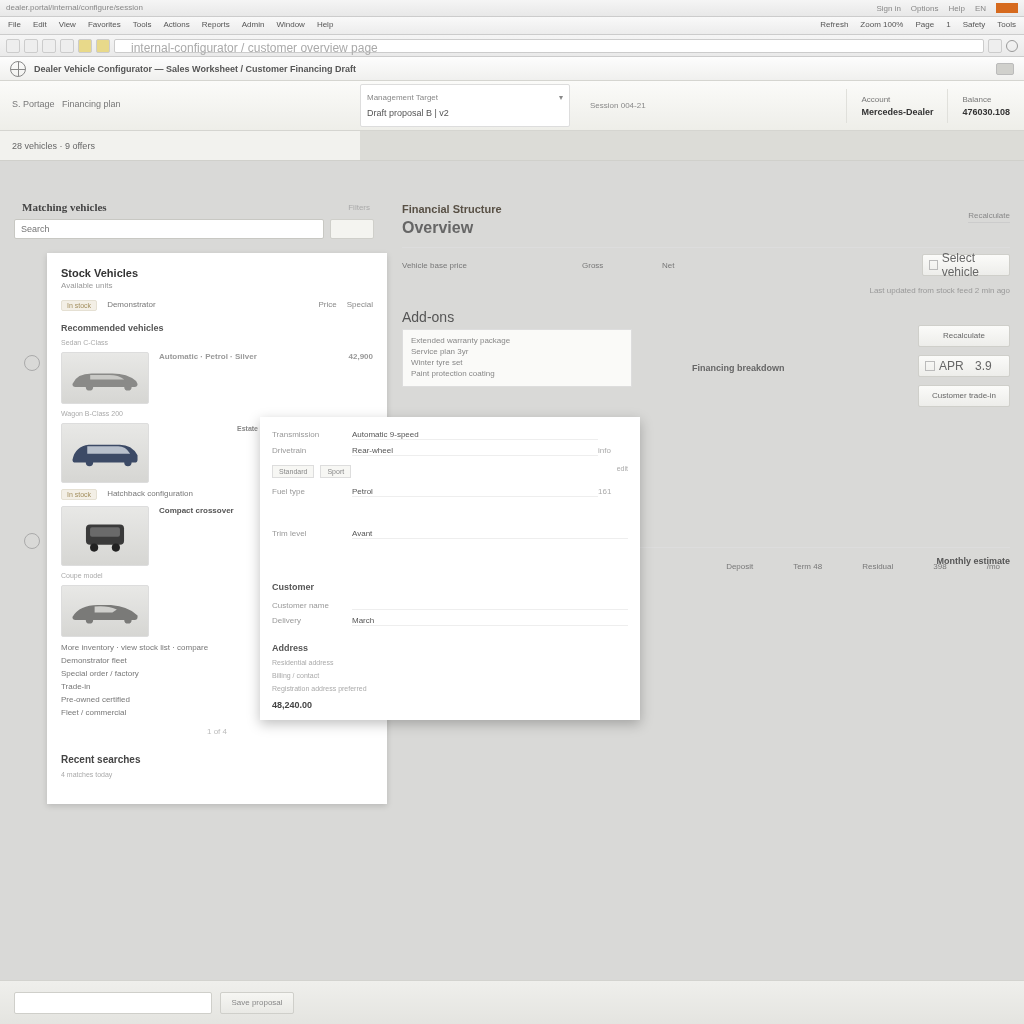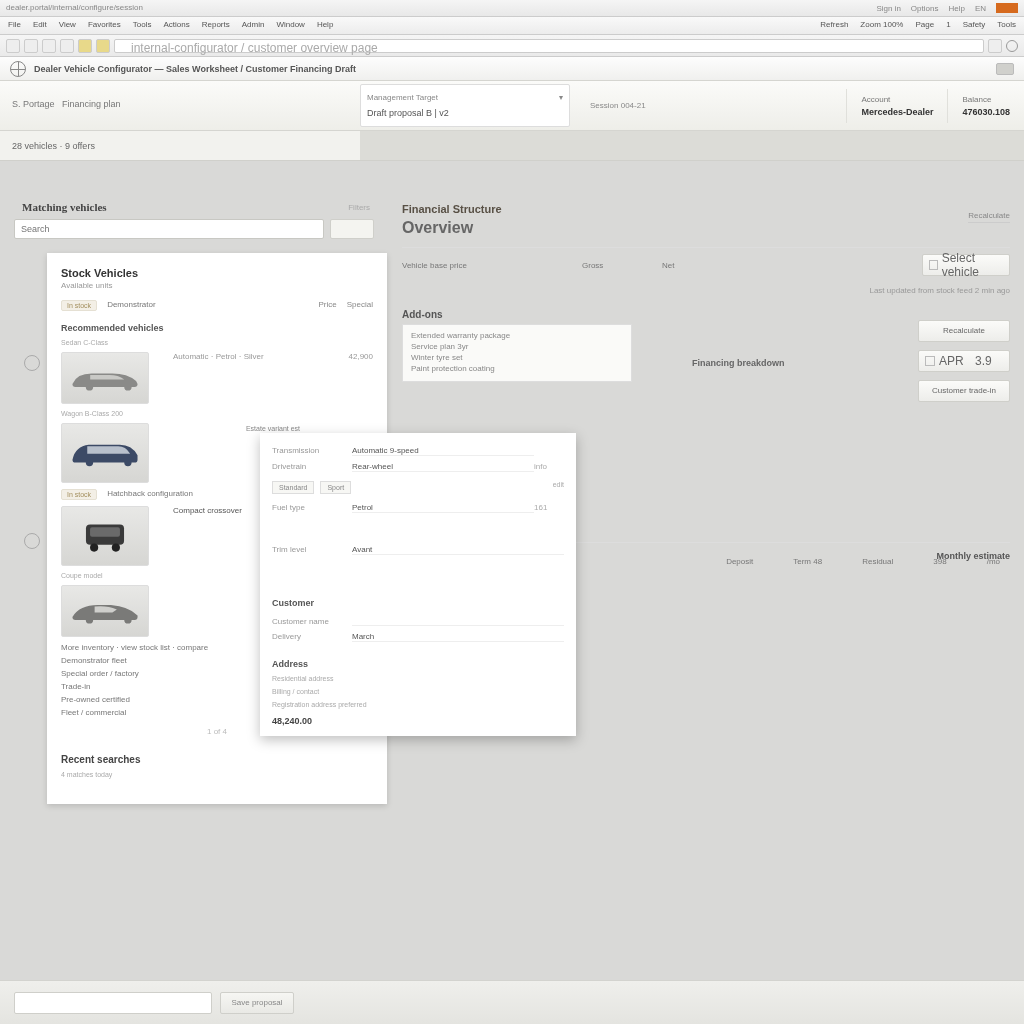--- a/index.html
+++ b/index.html
@@ -54,21 +54,21 @@
   .filterbtn{width:44px;height:20px;background:#f4f4f0;border:1px solid #cfcfca;border-radius:2px;}
 
   .card{position:absolute;left:47px;top:58px;width:340px;background:#fff;box-shadow:0 2px 6px rgba(0,0,0,0.15);padding:14px 14px 20px;}
   .card h4{font-size:11px;font-weight:bold;color:#333;margin-bottom:2px;}
   .card .sub{font-size:8px;color:#999;margin-bottom:10px;}
   .chips{display:flex;gap:10px;font-size:8px;color:#888;margin-bottom:6px;}
   .chips .chip{background:#f3efe6;border:1px solid #e5e0d3;border-radius:2px;padding:1px 5px;color:#a38f5e;font-size:7px;}
   .chips .lbl{color:#777;}
   .chips .price{margin-left:auto;color:#888;}
   .sect{font-size:9px;color:#555;font-weight:bold;margin:12px 0 6px;}
-  .veh-row{display:flex;gap:24px;margin-bottom:6px;}
+  .veh-row{display:flex;gap:10px;margin-bottom:6px;font-weight:bold;}
   .thumb{width:88px;height:52px;background:linear-gradient(#e8e8e6,#d6d6d3);border:1px solid #ddd;border-radius:2px;display:flex;align-items:center;justify-content:center;}
   .car-svg{width:74px;height:34px;}
   .veh-meta{flex:1;font-size:8px;color:#888;}
   .veh-meta .t{color:#555;margin-bottom:2px;}
   .tinytxt{font-size:7px;color:#aaa;margin-bottom:6px;}
   .hdrrow{display:flex;justify-content:space-between;font-size:8px;color:#999;margin-bottom:4px;}
   .caption{font-size:7px;color:#888;text-align:center;margin-top:2px;}
 
   .thumb.big{height:60px;}
   .linklist{font-size:8px;color:#777;margin:4px 0;}
@@ -83,32 +83,32 @@
   .detail h3{font-size:11px;font-weight:bold;color:#585045;margin-bottom:4px;}
   .detail h4{font-size:16px;color:#666;margin-bottom:10px;}
   .d-toplink{position:absolute;right:0;top:8px;font-size:8px;color:#888;border-bottom:1px solid #ccc;padding-bottom:2px;}
   .d-row{display:flex;align-items:center;border-top:1px solid #ddd;padding:6px 0;font-size:8px;color:#777;gap:20px;}
   .d-row .c1{width:160px;}
   .d-row .c2{width:60px;}
   .d-row .c3{width:60px;}
   .d-btn{width:88px;height:22px;background:linear-gradient(#fbfbf9,#ededea);border:1px solid #cfcfca;border-radius:2px;font-size:12px;color:#666;display:flex;align-items:center;gap:4px;padding:0 6px;}
   .d-btn .sq{width:10px;height:10px;border:1px solid #bbb;}
   .d-note{font-size:8px;color:#999;text-align:right;padding:4px 0;}
-  .d-sub{font-size:10px;font-weight:bold;color:#555;margin:10px 0 4px;}
+  .d-sub{font-size:14px;font-weight:normal;color:#555;margin:10px 0 4px;}
   .d-box{border:1px solid #ddd;background:#fafaf8;padding:6px 8px;width:230px;margin-bottom:4px;}
   .d-box .l{font-size:8px;color:#888;margin-bottom:2px;}
   .d-midlabel{position:absolute;left:290px;font-size:9px;color:#666;font-weight:bold;}
   .d-rightbtns{position:absolute;right:0;display:flex;flex-direction:column;gap:8px;}
   .d-act{width:92px;height:22px;background:linear-gradient(#fbfbf9,#ededea);border:1px solid #cfcfca;border-radius:2px;font-size:8px;color:#666;text-align:center;line-height:20px;}
   .d-total-sec{border-top:1px solid #ddd;margin-top:30px;padding-top:8px;}
   .d-total-right{position:absolute;right:0;font-size:9px;color:#555;font-weight:bold;}
   .d-total-line{display:flex;gap:40px;font-size:8px;color:#777;margin-top:6px;justify-content:flex-end;padding-right:10px;}
 
   
-  .pop{position:absolute;left:260px;top:238px;width:316px;background:#fff;box-shadow:0 4px 12px rgba(0,0,0,0.25);padding:10px 12px;z-index:5;}
+  .pop{position:absolute;left:260px;top:222px;width:380px;background:#fff;box-shadow:0 4px 12px rgba(0,0,0,0.25);padding:10px 12px;z-index:5;}
   .kv{display:flex;font-size:8px;color:#777;padding:3px 0;}
   .kv .k{width:80px;color:#999;}
   .kv .v{flex:1;color:#555;border-bottom:1px solid #eee;}
   .kv .e{width:30px;color:#aaa;}
   .pop .tabrow{display:flex;gap:6px;margin:6px 0;}
   .pop .tab{font-size:7px;padding:2px 6px;border:1px solid #ddd;background:#f7f7f4;color:#888;}
   .pop .spacer{height:26px;}
   .pop .sect{margin-top:14px;}
   .pop .tot{font-size:9px;font-weight:bold;color:#444;margin-top:8px;}
 

